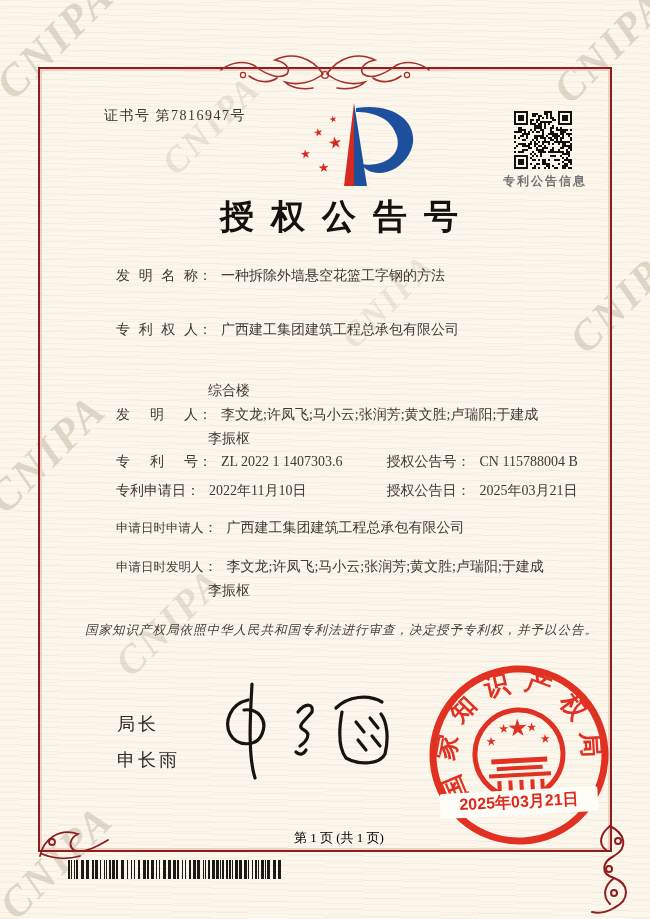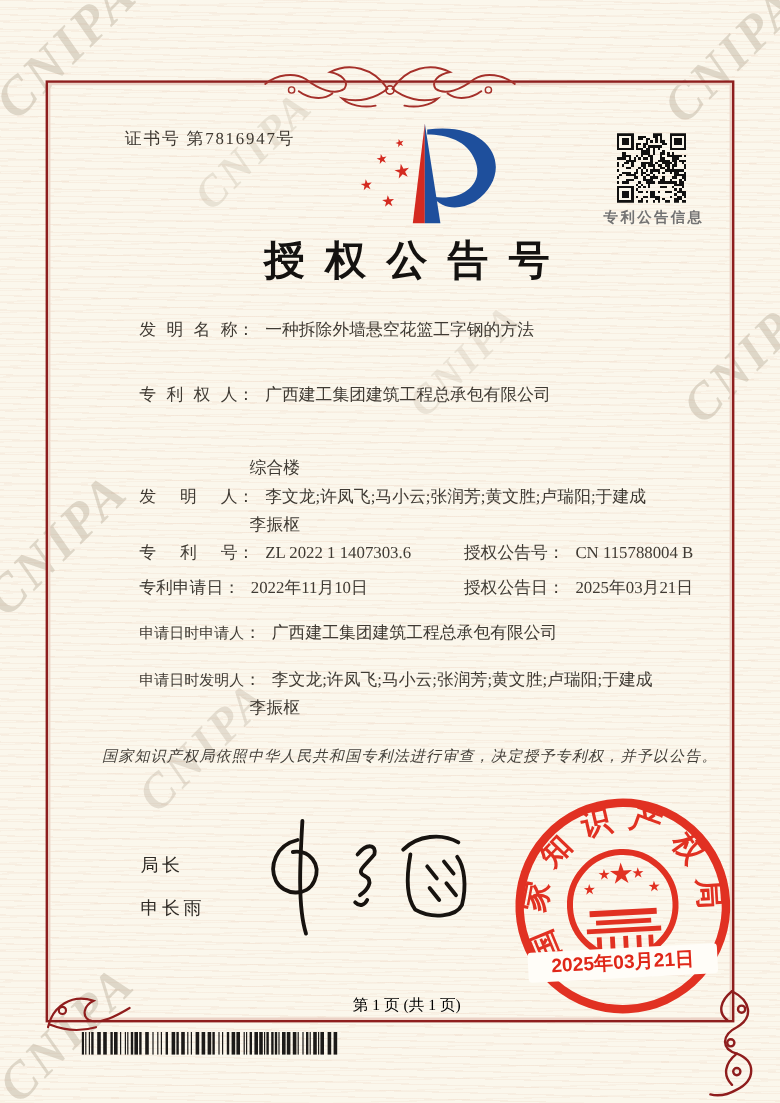--- a/index.html
+++ b/index.html
@@ -25,21 +25,21 @@
          font-weight:bold;letter-spacing:17px;padding-left:17px;box-sizing:border-box;color:#141210;}
   .row{position:absolute;left:88px;right:52px;font-size:14px;line-height:20px;white-space:nowrap;}
   .jlabel{display:inline-block;width:82px;text-align:justify;text-align-last:justify;vertical-align:bottom;}
   .slabel{display:inline-block;font-size:12.5px;letter-spacing:0;}
   .val{margin-left:9px;}
   .cont{position:absolute;left:180px;font-size:14px;line-height:20px;}
   .lcol{display:inline-block;width:267px;}
   .rlab{display:inline-block;font-size:14px;}
   .notice{position:absolute;left:52px;right:52px;text-align:right;font-size:12.5px;
           font-style:italic;letter-spacing:1px;color:#44403a;line-height:20px;}
-  .signer{position:absolute;left:89px;font-size:15px;letter-spacing:3px;color:#2e2a25;}
+  .signer{position:absolute;left:89px;font-size:18px;letter-spacing:3px;color:#2e2a25;}
   .sig{position:absolute;left:172px;top:676px;width:205px;height:112px;}
   .seal{position:absolute;left:398px;top:662px;width:186px;height:186px;transform:rotate(-3deg);opacity:.95;}
   .sealdate{position:absolute;left:412px;top:790px;width:158px;text-align:center;z-index:4;
             background:#fffdf8;border-radius:3px;padding:2px 0;transform:rotate(-3deg);
             color:#e02718;font-weight:bold;font-size:16px;font-family:"Liberation Sans",sans-serif;}
   .footer{position:absolute;left:0;top:829px;width:100%;text-align:center;font-size:13px;color:#000000;}
   .ornament{position:absolute;z-index:4;pointer-events:none;}
   .barcode{position:absolute;left:40px;top:860px;width:216px;height:19px;z-index:3;}
 </style>
 </head>

